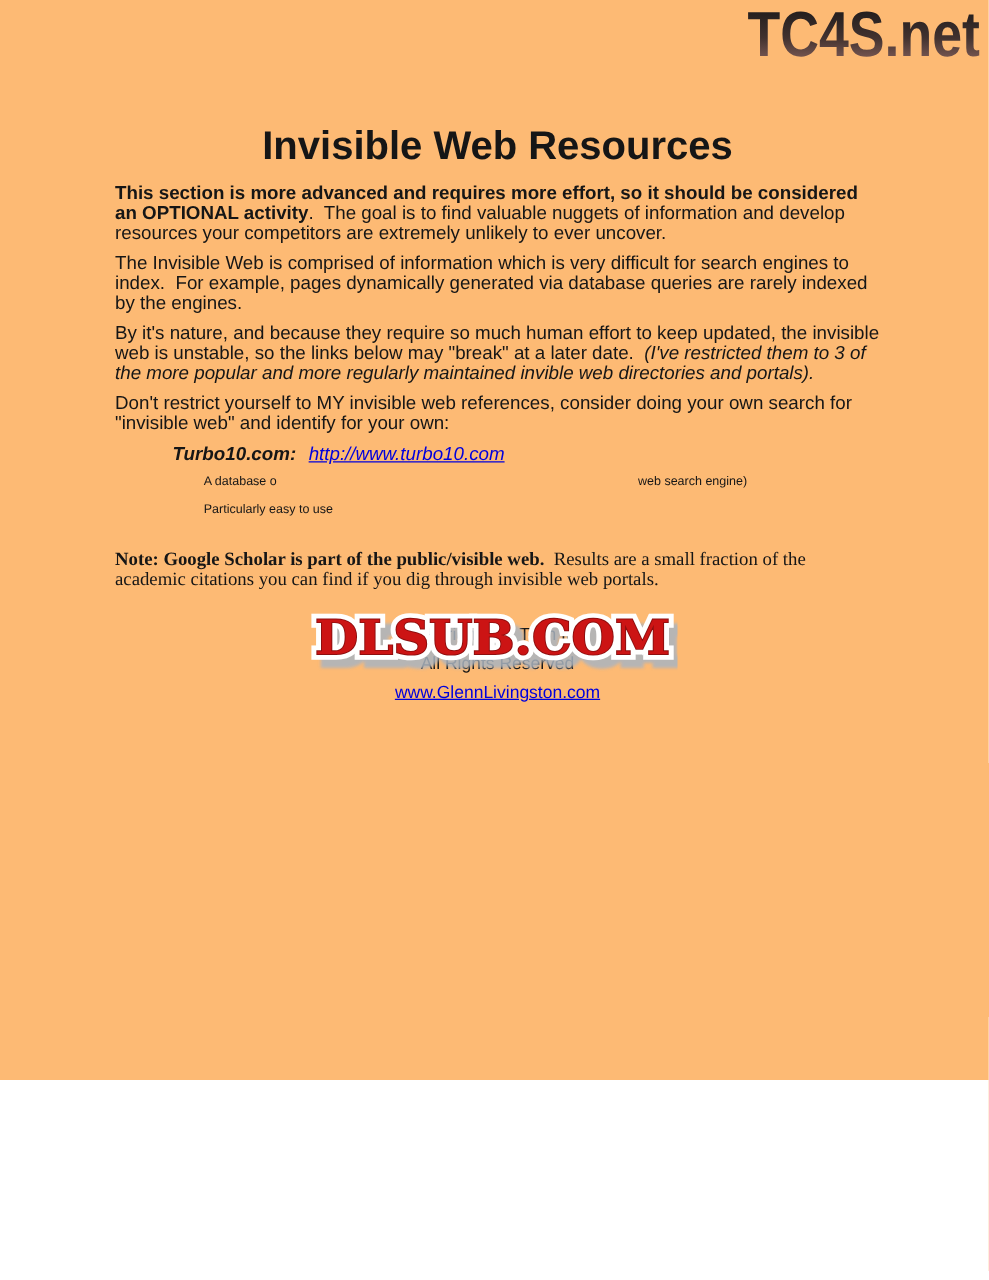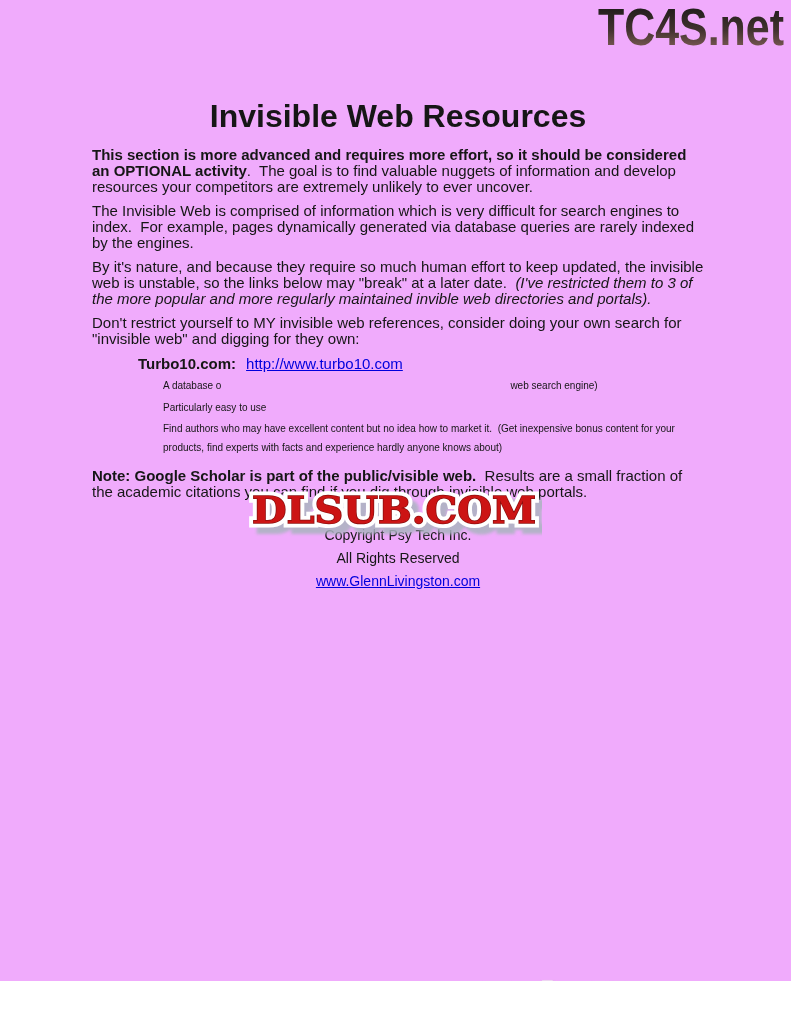--- a/index.html
+++ b/index.html
@@ -1,35 +1,35 @@
 <!DOCTYPE html>
 <html><head>
 <meta charset="utf-8">
 <style>
   html,body{margin:0;padding:0;}
   body{
     width:791px;height:1024px;background:#ffffff;
     font-family:"Liberation Sans","DejaVu Sans",sans-serif;
     color:#161616;position:relative;overflow:hidden;
   }
-  .page{position:absolute;left:0;top:0;width:791px;height:981px;background:#f0abfc;overflow:hidden;}
+  .page{position:absolute;left:0;top:0;width:791px;height:864px;background:#fdba74;overflow:hidden;}
   .content{position:absolute;left:92px;top:0;width:612px;z-index:1;}
   .title{
     font-size:32px;line-height:36px;font-weight:bold;text-align:center;
     margin:98px 0 13px 0;letter-spacing:0;
   }
   .para{font-size:15px;line-height:16px;margin:0 0 8px 0;white-space:pre-wrap;}
   .b{font-weight:bold;}
   .i{font-style:italic;}
   a.link{color:#0000dd;text-decoration:underline;cursor:pointer;}
-  .res-row{font-size:15px;line-height:18.75px;margin:2px 0 3px 46px;}
+  .res-row{font-size:15px;line-height:18.75px;margin:2px 0 3px 46px;font-style:italic;}
   .res-label{font-weight:bold;margin-right:10px;}
   .res-desc{font-size:10px;line-height:18.75px;margin:3px 0 3px 71px;white-space:pre-wrap;}
   .gap-span{display:inline-block;width:289px;height:1px;}
-  .note{margin-top:10px;}
+  .note{margin-top:23px;font-family:Liberation Serif, serif;}
   .footer{margin-top:24px;text-align:center;font-size:14px;line-height:23px;}
   .footer-line{margin:0;}
   .wm{position:absolute;pointer-events:none;}
   .wm-top{right:4px;top:2px;z-index:6;}
   .wm-center{left:246px;top:486px;z-index:5;}
   .wm-bottom{left:478px;top:974px;z-index:6;}
 </style>
 </head>
 <body>
 
@@ -50,32 +50,31 @@
 
     <h1 class="title">Invisible Web Resources</h1>
 
     <p class="para"><span class="b">This section is more advanced and requires more effort, so it should be considered an OPTIONAL activity</span><span>.  The goal is to find valuable nuggets of information and develop resources your competitors are extremely unlikely to ever uncover.</span></p>
 
     <p class="para">The Invisible Web is comprised of information which is very difficult for search engines to index.  For example, pages dynamically generated via database queries are rarely indexed by the engines.</p>
 
 
     <p class="para"><span>By it's nature, and because they require so much human effort to keep updated, the invisible web is unstable, so the links below may "break" at a later date.  </span><span class="i">(I've restricted them to 3 of the more popular and more regularly maintained invible web directories and portals).</span></p>
 
-    <p class="para">Don't restrict yourself to MY invisible web references, consider doing your own search for "invisible web" and digging for they own:</p>
+    <p class="para">Don't restrict yourself to MY invisible web references, consider doing your own search for "invisible web" and identify for your own:</p>
 
     <div>
 
       <div class="res-row"><span class="res-label">Turbo10.com:</span><a class="link">http://www.turbo10.com</a></div>
 
       <div class="res-desc"><span>A database o</span><span class="gap-span"></span><span>web search engine)</span></div>
 
       <div class="res-desc">Particularly easy to use</div>
 
 
-      <div class="res-desc">Find authors who may have excellent content but no idea how to market it.  (Get inexpensive bonus content for your products, find experts with facts and experience hardly anyone knows about)</div>
 
 
     </div>
 
     <p class="para note"><span class="b">Note: Google Scholar is part of the public/visible web.</span><span>  Results are a small fraction of the academic citations you can find if you dig through invisible web portals.</span></p>
 
     <div class="footer">
       <p class="footer-line">Copyright Psy Tech Inc.</p>
       <p class="footer-line">All Rights Reserved</p>
       <p class="footer-line"><a class="link">www.GlennLivingston.com</a></p>

